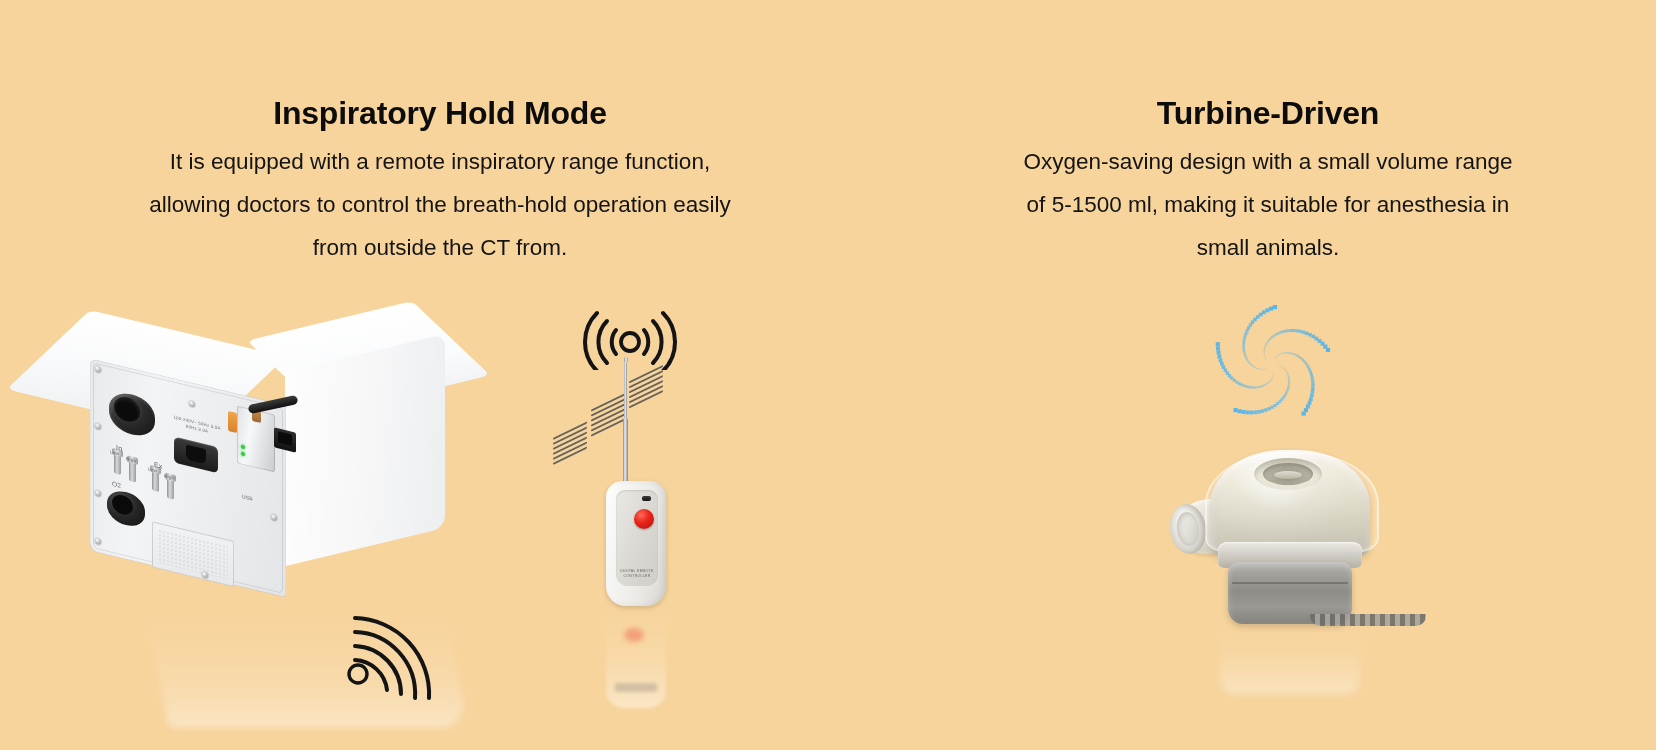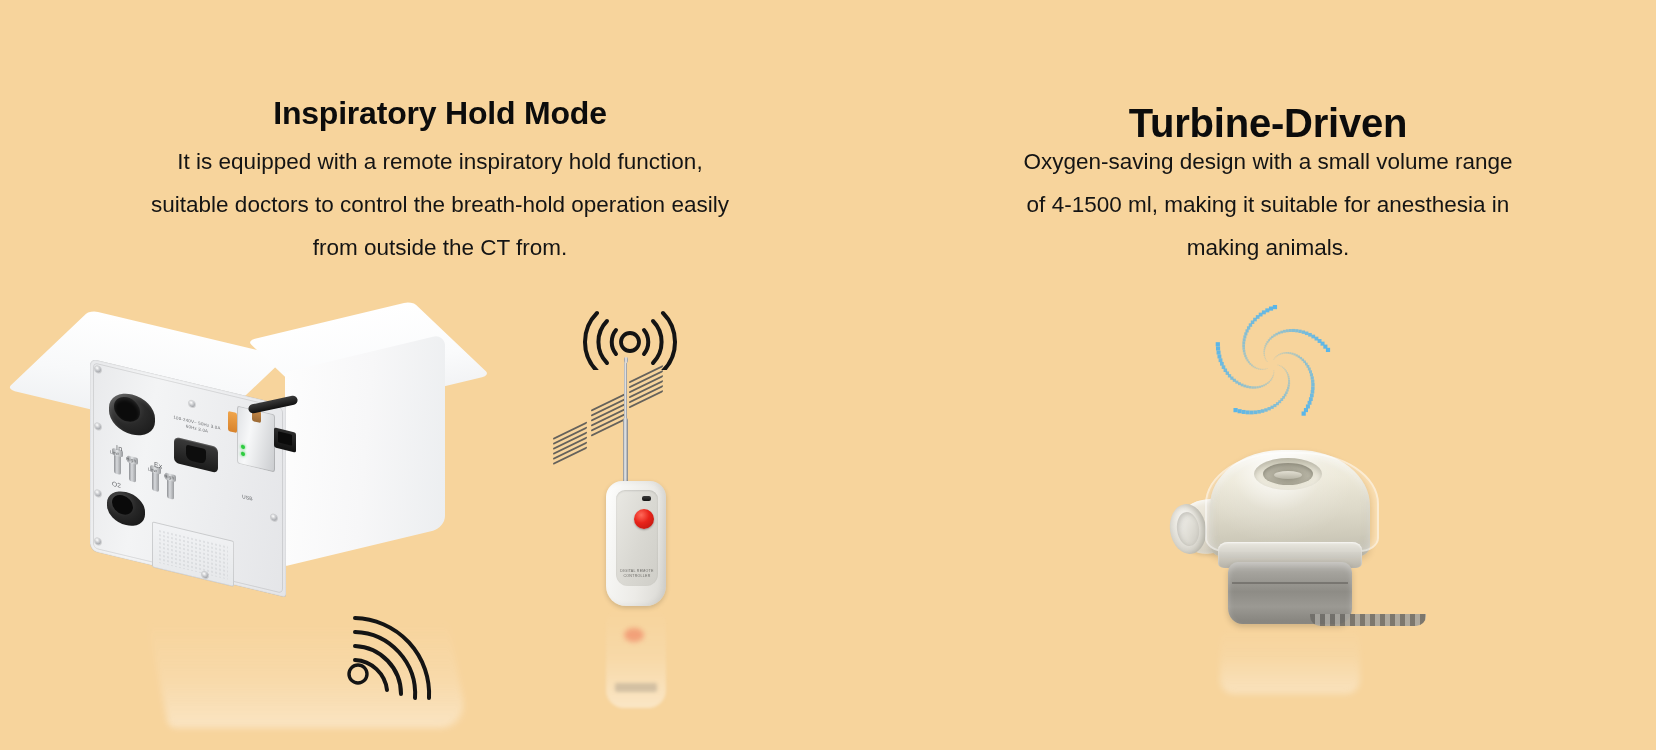--- a/index.html
+++ b/index.html
@@ -35,21 +35,21 @@
   .heading {
     position: absolute;
     width: 100%;
     text-align: center;
     font-weight: bold;
     color: #0c0c0c;
     letter-spacing: -0.2px;
     white-space: nowrap;
   }
   .col-left .heading  { top: 68px; font-size: 32px; }
-  .col-right .heading { top: 68px; font-size: 40px; }
+  .col-right .heading { top: 68px; font-size: 32px; }
 
   .body-copy {
     position: absolute;
     width: 100%;
     text-align: center;
     color: #141414;
     font-size: 22.5px;
     line-height: 43px;
   }
   .col-left .body-copy  { top: 140px; }
@@ -473,22 +473,22 @@
 </head>
 <body>
 
 <div class="stage">
 
   <section class="col col-left">
 
     <h2 class="heading">Inspiratory Hold Mode</h2>
 
     <div class="body-copy">
-      <span class="ln">It is equipped with a remote inspiratory hold function,</span>
-      <span class="ln">suitable doctors to control the breath-hold operation easily</span>
+      <span class="ln">It is equipped with a remote inspiratory range function,</span>
+      <span class="ln">allowing doctors to control the breath-hold operation easily</span>
       <span class="ln">from outside the CT from.</span>
     </div>
 
     <div class="device-area">
 
       <div class="vent-wrap">
 
         <div class="vent-reflection"></div>
 
         <div class="vent-top"></div>
@@ -607,22 +607,22 @@
 
     </div>
   </section>
 
   <section class="col col-right">
 
     <h2 class="heading">Turbine-Driven</h2>
 
     <div class="body-copy">
       <span class="ln">Oxygen-saving design with a small volume range</span>
-      <span class="ln">of 4-1500 ml, making it suitable for anesthesia in</span>
-      <span class="ln">making animals.</span>
+      <span class="ln">of 5-1500 ml, making it suitable for anesthesia in</span>
+      <span class="ln">small animals.</span>
     </div>
   </section>
 
   <div class="turbine-wrap">
 
     <svg class="swirl-svg" viewBox="0 0 130 130">
       <g id="swirl-dots">
           <rect x="70.55" y="64.55" width="0.90" height="0.90" fill="#5bb6e8" opacity="0.20"></rect>
           <rect x="72.06" y="65.02" width="1.00" height="1.00" fill="#5bb6e8" opacity="0.22"></rect>
           <rect x="73.52" y="65.69" width="1.10" height="1.10" fill="#5bb6e8" opacity="0.25"></rect>

